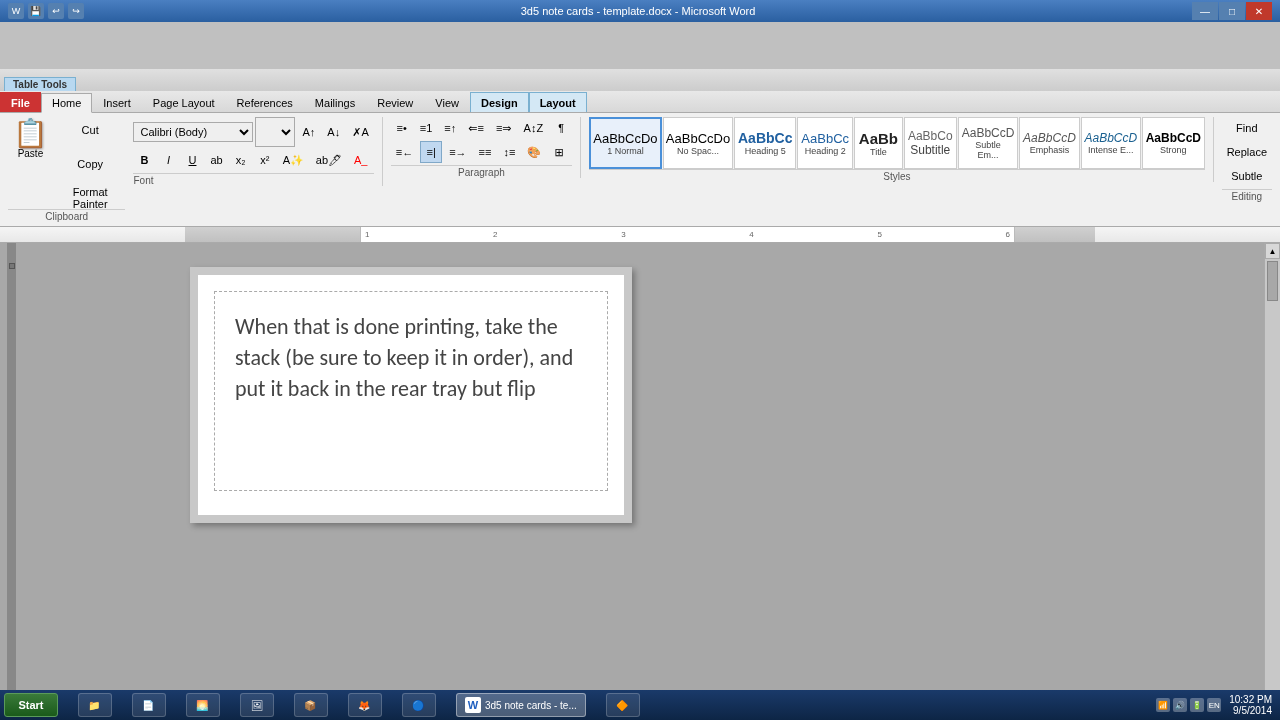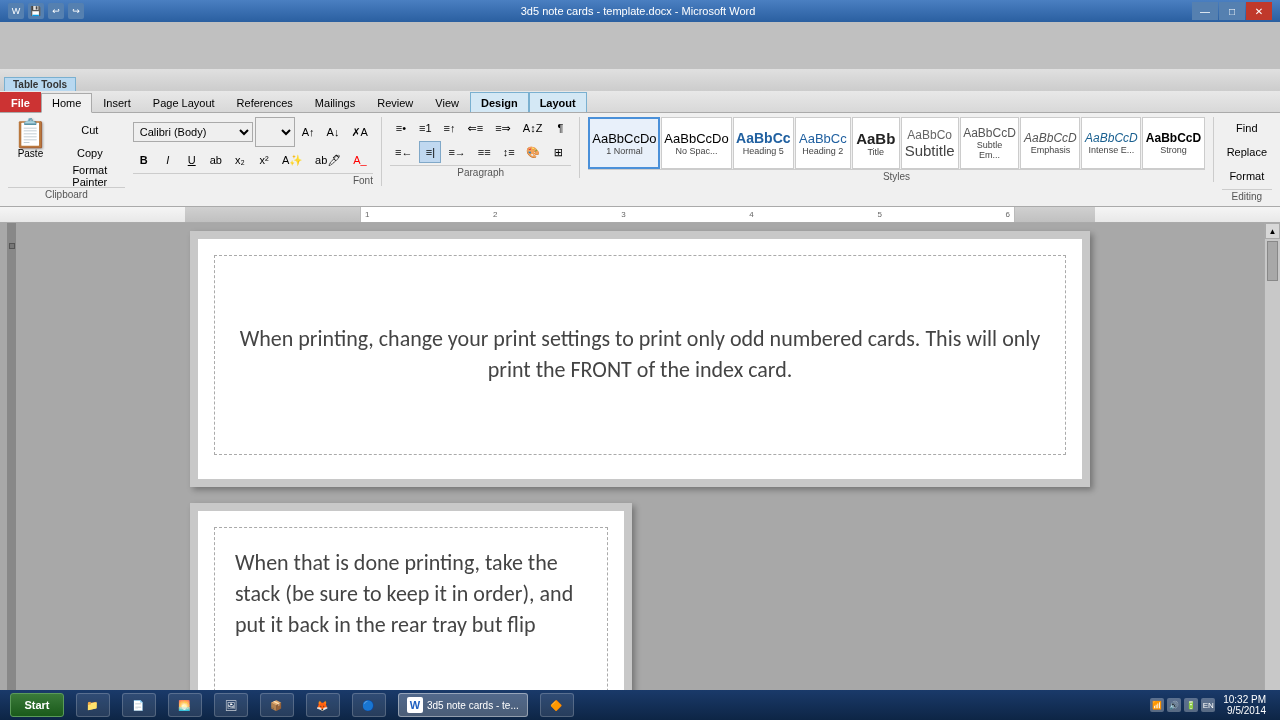--- a/index.html
+++ b/index.html
@@ -52,21 +52,21 @@
     
     .page-row { display: flex; gap: 16px; margin-bottom: 16px; width: 900px; }
     .page-col { flex: 1; }
 
     .card-outer { background: #c8c8c8; padding: 8px; box-shadow: 3px 3px 6px rgba(0,0,0,0.3); }
     .card-inner { background: white; padding: 16px; min-height: 240px; }
     .card-dashed { border: 1px dashed #aaa; padding: 20px; min-height: 200px; display: flex; align-items: center; justify-content: center; }
     .card-text { font-family: Calibri, 'Segoe UI', sans-serif; font-size: 22px; color: #444; text-align: center; line-height: 1.4; }
 
     
-    .taskbar { height: 30px; background: linear-gradient(to bottom, #1a3a6a, #0d2545); display: flex; align-items: center; padding: 0 10px; gap: 12px; position: fixed; bottom: 0; width: 1280px; }
+    .taskbar { height: 30px; background: linear-gradient(to bottom, #1a3a6a, #0d2545); display: flex; align-items: center; padding: 0 4px; gap: 20px; position: fixed; bottom: 0; width: 1280px; }
     .taskbar-start { width: 54px; height: 24px; background: linear-gradient(to bottom, #3a7a3a, #1a5a1a); border-radius: 3px; display: flex; align-items: center; justify-content: center; color: white; font-size: 11px; font-weight: bold; cursor: pointer; border: 1px solid #5a9a5a; }
     .taskbar-btn { height: 24px; padding: 0 8px; background: rgba(255,255,255,0.1); border: 1px solid rgba(255,255,255,0.2); border-radius: 3px; color: white; font-size: 10px; cursor: pointer; display: flex; align-items: center; gap: 4px; }
     .taskbar-btn.active { background: rgba(255,255,255,0.25); border-color: rgba(255,255,255,0.4); }
     .taskbar-icon { width: 16px; height: 16px; display: flex; align-items: center; justify-content: center; }
     .taskbar-right { margin-left: auto; display: flex; align-items: center; gap: 4px; color: white; font-size: 10px; }
     .sys-tray { display: flex; gap: 3px; align-items: center; }
     .tray-icon { width: 14px; height: 14px; background: rgba(255,255,255,0.3); border-radius: 2px; display: flex; align-items: center; justify-content: center; font-size: 8px; color: white; }
     .clock { text-align: right; font-size: 10px; color: white; padding: 0 4px; }
   </style>
 </head>
@@ -105,21 +105,21 @@
   </div>
 
   <div class="ribbon-content">
 
     <div style="display:flex;flex-direction:column;align-items:center;">
       <div style="display:flex;gap:2px;align-items:stretch;">
         <div style="display:flex;flex-direction:column;align-items:center;cursor:pointer;padding:2px 4px;border:1px solid transparent;">
           <div style="font-size:28px;line-height:1;filter:drop-shadow(1px 1px 1px rgba(0,0,0,0.3));">📋</div>
           <div style="font-size:10px;">Paste</div>
         </div>
-        <div style="display:flex;flex-direction:column;gap:1px;padding-top:2px;">
+        <div style="display:flex;flex-direction:column;gap:12px;padding-top:2px;">
           <button class="tb-btn">Cut</button>
           <button class="tb-btn">Copy</button>
           <button class="tb-btn">Format Painter</button>
         </div>
       </div>
       <div style="font-size:10px;color:#555;border-top:1px solid #ccc;width:100%;text-align:center;padding-top:1px;">Clipboard</div>
     </div>
 
     <div style="display:flex;flex-direction:column;gap:2px;border-right:1px solid #ccc;padding-right:8px;">
       <div style="display:flex;gap:2px;align-items:center;">
@@ -137,21 +137,21 @@
         <button class="tb-btn" style="font-weight:bold;">B</button>
         <button class="tb-btn" style="font-style:italic;">I</button>
         <button class="tb-btn" style="text-decoration:underline;">U</button>
         <button class="tb-btn">ab</button>
         <button class="tb-btn">x₂</button>
         <button class="tb-btn">x²</button>
         <button class="tb-btn">A✨</button>
         <button class="tb-btn">ab🖊</button>
         <button class="tb-btn" style="color:red;">A_</button>
       </div>
-      <div style="font-size:10px;color:#555;border-top:1px solid #ccc;text-align:right;padding-top:1px;">Font</div>
+      <div style="font-size:10px;color:#555;border-top:1px solid #ccc;text-align:left;padding-top:1px;">Font</div>
     </div>
 
     <div style="display:flex;flex-direction:column;gap:2px;border-right:1px solid #ccc;padding-right:8px;">
       <div style="display:flex;gap:2px;">
         <button class="tb-btn">≡•</button>
         <button class="tb-btn">≡1</button>
         <button class="tb-btn">≡↑</button>
         <button class="tb-btn">⇐≡</button>
         <button class="tb-btn">≡⇒</button>
         <button class="tb-btn">A↕Z</button>
@@ -186,21 +186,21 @@
         <div style="padding:2px 6px;border:1px solid #ccc;background:white;cursor:pointer;min-width:52px;text-align:center;height:52px;display:flex;flex-direction:column;align-items:center;justify-content:center;">
           <div style="font-size:13px;color:#2060a0;">AaBbCc</div>
           <div style="font-size:9px;color:#444;">Heading 2</div>
         </div>
         <div style="padding:2px 6px;border:1px solid #ccc;background:white;cursor:pointer;min-width:40px;text-align:center;height:52px;display:flex;flex-direction:column;align-items:center;justify-content:center;">
           <div style="font-size:15px;font-weight:bold;color:#222;">AaBb</div>
           <div style="font-size:9px;color:#444;">Title</div>
         </div>
         <div style="padding:2px 6px;border:1px solid #ccc;background:white;cursor:pointer;min-width:52px;text-align:center;height:52px;display:flex;flex-direction:column;align-items:center;justify-content:center;">
           <div style="font-size:12px;color:#666;">AaBbCo</div>
-          <div style="font-size:15px;color:#444;">Subtitle</div>
+          <div style="font-size:12px;color:#444;">Subtitle</div>
         </div>
         <div style="padding:2px 6px;border:1px solid #ccc;background:white;cursor:pointer;min-width:52px;text-align:center;height:52px;display:flex;flex-direction:column;align-items:center;justify-content:center;">
           <div style="font-size:12px;color:#555;">AaBbCcD</div>
           <div style="font-size:9px;color:#444;">Subtle Em...</div>
         </div>
         <div style="padding:2px 6px;border:1px solid #ccc;background:white;cursor:pointer;min-width:52px;text-align:center;height:52px;display:flex;flex-direction:column;align-items:center;justify-content:center;">
           <div style="font-size:12px;font-style:italic;color:#555;">AaBbCcD</div>
           <div style="font-size:9px;color:#444;">Emphasis</div>
         </div>
         <div style="padding:2px 6px;border:1px solid #ccc;background:white;cursor:pointer;min-width:52px;text-align:center;height:52px;display:flex;flex-direction:column;align-items:center;justify-content:center;">
@@ -211,21 +211,21 @@
           <div style="font-size:12px;font-weight:bold;">AaBbCcD</div>
           <div style="font-size:9px;color:#444;">Strong</div>
         </div>
       </div>
       <div style="font-size:10px;color:#555;border-top:1px solid #ccc;text-align:center;padding-top:1px;">Styles</div>
     </div>
 
     <div style="display:flex;flex-direction:column;gap:2px;">
       <button class="tb-btn" style="display:flex;align-items:center;gap:2px;">Find</button>
       <button class="tb-btn" style="display:flex;align-items:center;gap:2px;">Replace</button>
-      <button class="tb-btn" style="display:flex;align-items:center;gap:2px;">Format</button>
+      <button class="tb-btn" style="display:flex;align-items:center;gap:2px;">Subtle</button>
       <div style="font-size:10px;color:#555;border-top:1px solid #ccc;text-align:center;padding-top:1px;">Editing</div>
     </div>
   </div>
 </div>
 
 <div class="ruler">
   <div style="width:175px;height:100%;background:linear-gradient(to bottom,#d0d0d0,#c0c0c0);"></div>
   <div class="ruler-content">
     <span>1</span>
       <span>2</span>
@@ -241,29 +241,20 @@
   <div style="width:8px;background:#a8a8a8;border-right:1px solid #888;"></div>
   <div style="width:8px;background:#888;display:flex;flex-direction:column;align-items:center;padding-top:20px;">
     <div style="width:6px;height:6px;background:#777;border:1px solid #555;margin-bottom:2px;"></div>
   </div>
 
   <div class="document-area">
 
     <div class="page-row">
 
 
-      <div class="page-col">
-        <div class="card-outer">
-          <div class="card-inner">
-            <div class="card-dashed">
-              <p class="card-text">When printing, change your print settings to print only odd numbered cards.  This will only print the FRONT of the index card.</p>
-            </div>
-          </div>
-        </div>
-      </div>
     </div>
 
     <div class="page-row">
 
       <div class="page-col">
         <div class="card-outer">
           <div class="card-inner">
             <div class="card-dashed" style="align-items:flex-start;">
               <p class="card-text" style="text-align:left;">When that is done printing,  take the stack (be sure to keep it in order), and put it back in the rear tray but flip</p>
             </div>

